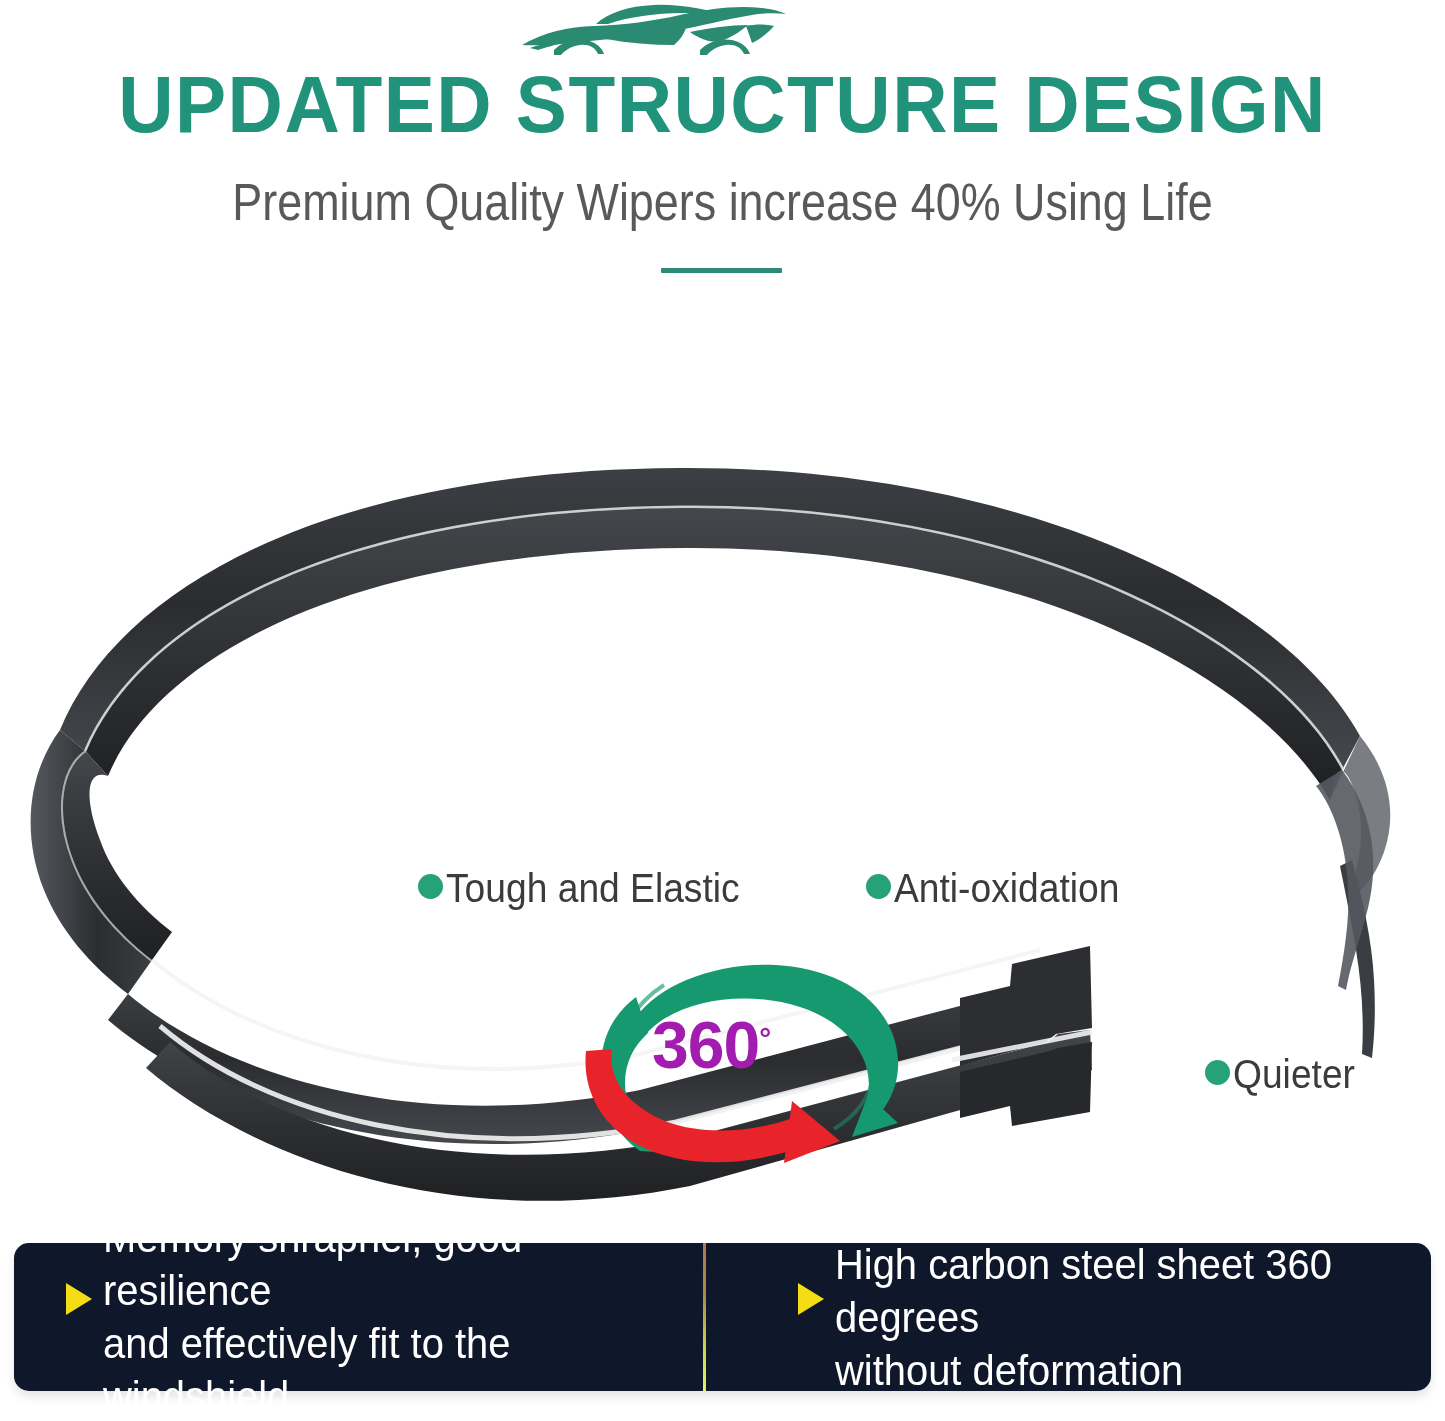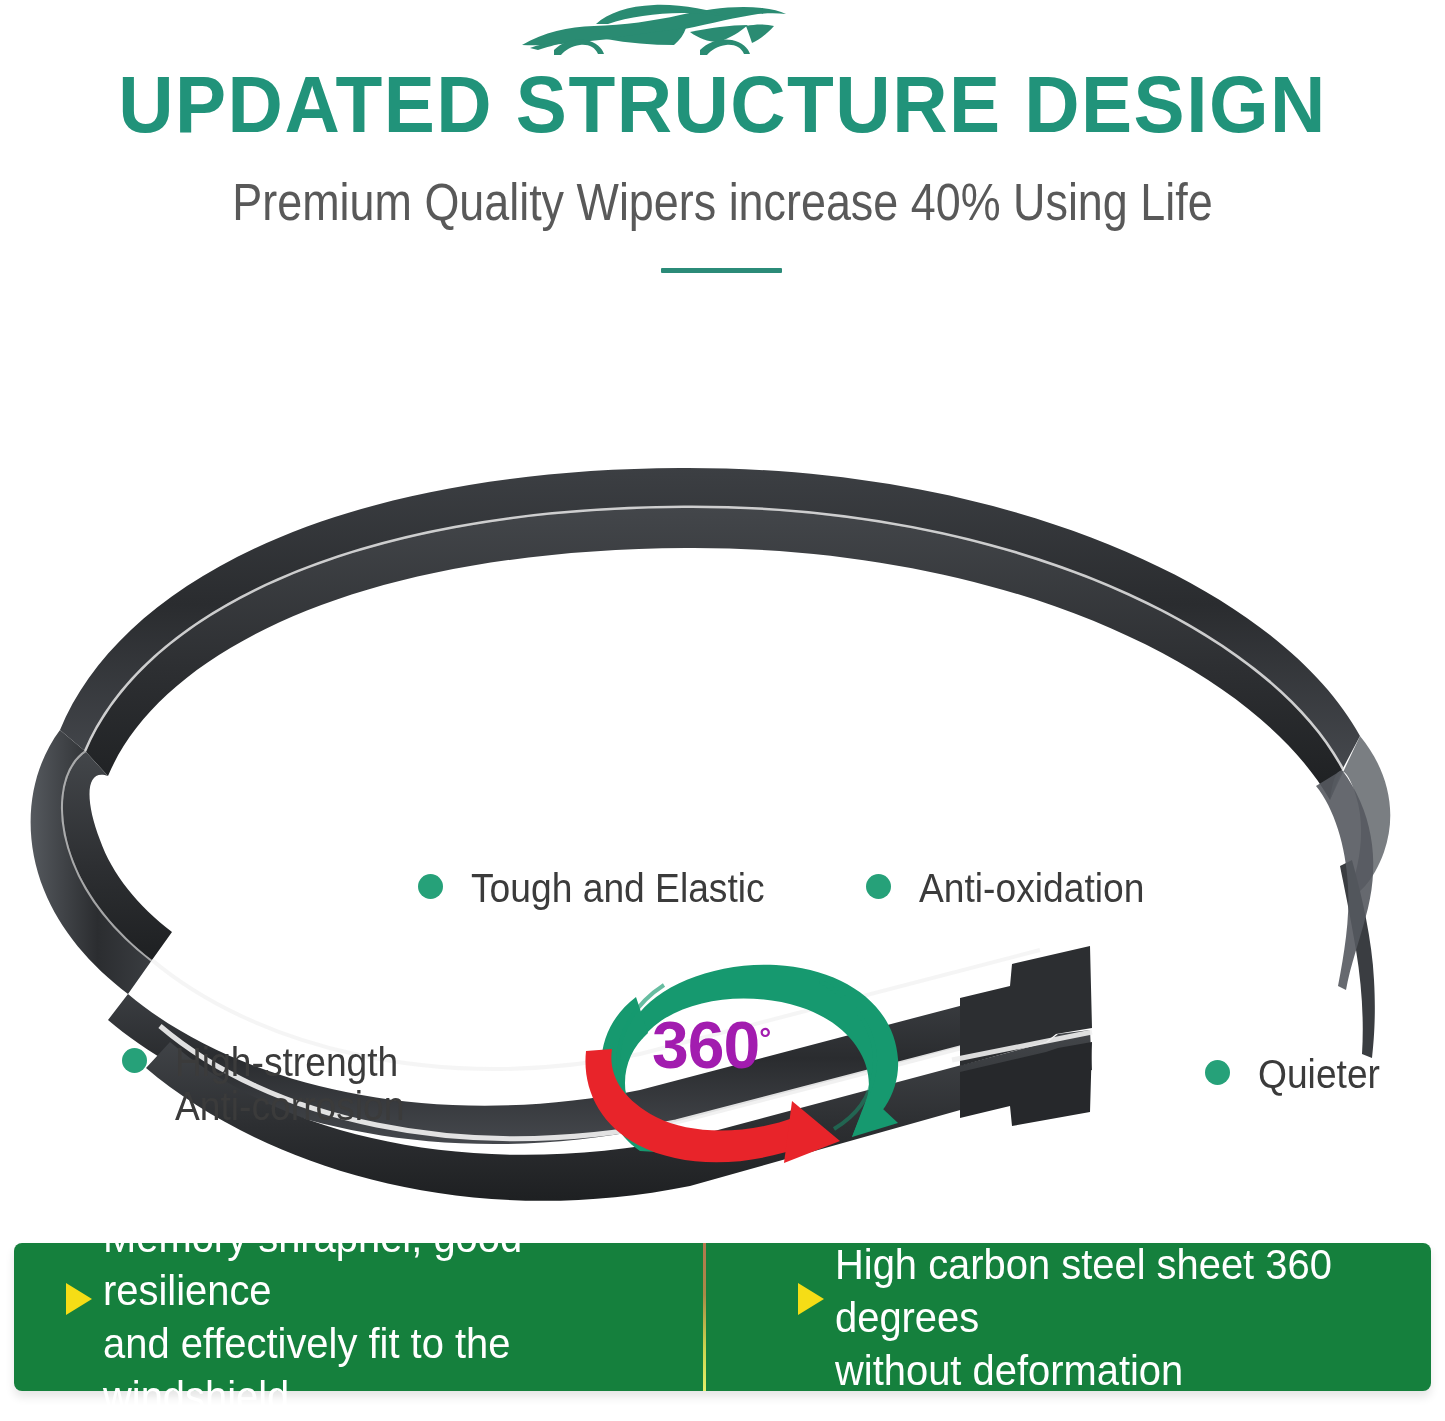--- a/index.html
+++ b/index.html
@@ -81,21 +81,21 @@
     left: 0; top: 0;
     width: 1445px;
     height: 930px;
   }
 
   
   .feature {
     position: absolute;
     display: flex;
     align-items: flex-start;
-    gap: 28px;
+    gap: 3px;
   }
   .bullet {
     width: 25px;
     height: 25px;
     border-radius: 50%;
     background: #26a179;
     flex: 0 0 auto;
     margin-top: 8px;
   }
   .feature-text {
@@ -140,22 +140,22 @@
     top: 4px;
   }
 
   
   #banner {
     position: absolute;
     left: 14px;
     top: 1243px;
     width: 1417px;
     height: 148px;
-    background: #15803d;
-    border-radius: 8px;
+    background: #0f172a;
+    border-radius: 15px;
     box-shadow: 0 6px 10px rgba(0,0,0,0.10);
     display: flex;
   }
   .banner-col {
     position: relative;
     display: flex;
     align-items: center;
     box-sizing: border-box;
   }
   #banner-col-left  { width: 690px; padding-left: 52px; }
@@ -292,25 +292,20 @@
   <div class="feature" id="feature-tough">
     <span class="bullet"></span>
     <span class="feature-text">Tough and Elastic</span>
   </div>
 
   <div class="feature" id="feature-anti">
     <span class="bullet"></span>
     <span class="feature-text">Anti-oxidation</span>
   </div>
 
-  <div class="feature" id="feature-high">
-    <span class="bullet"></span>
-    <span class="feature-text">High-strength
-Anti-corrosion</span>
-  </div>
 
   <div class="feature" id="feature-quiet">
     <span class="bullet"></span>
     <span class="feature-text">Quieter</span>
   </div>
 </div>
 
 <div id="banner">
   <div class="banner-col" id="banner-col-left">
     <span class="tri-icon"></span>

